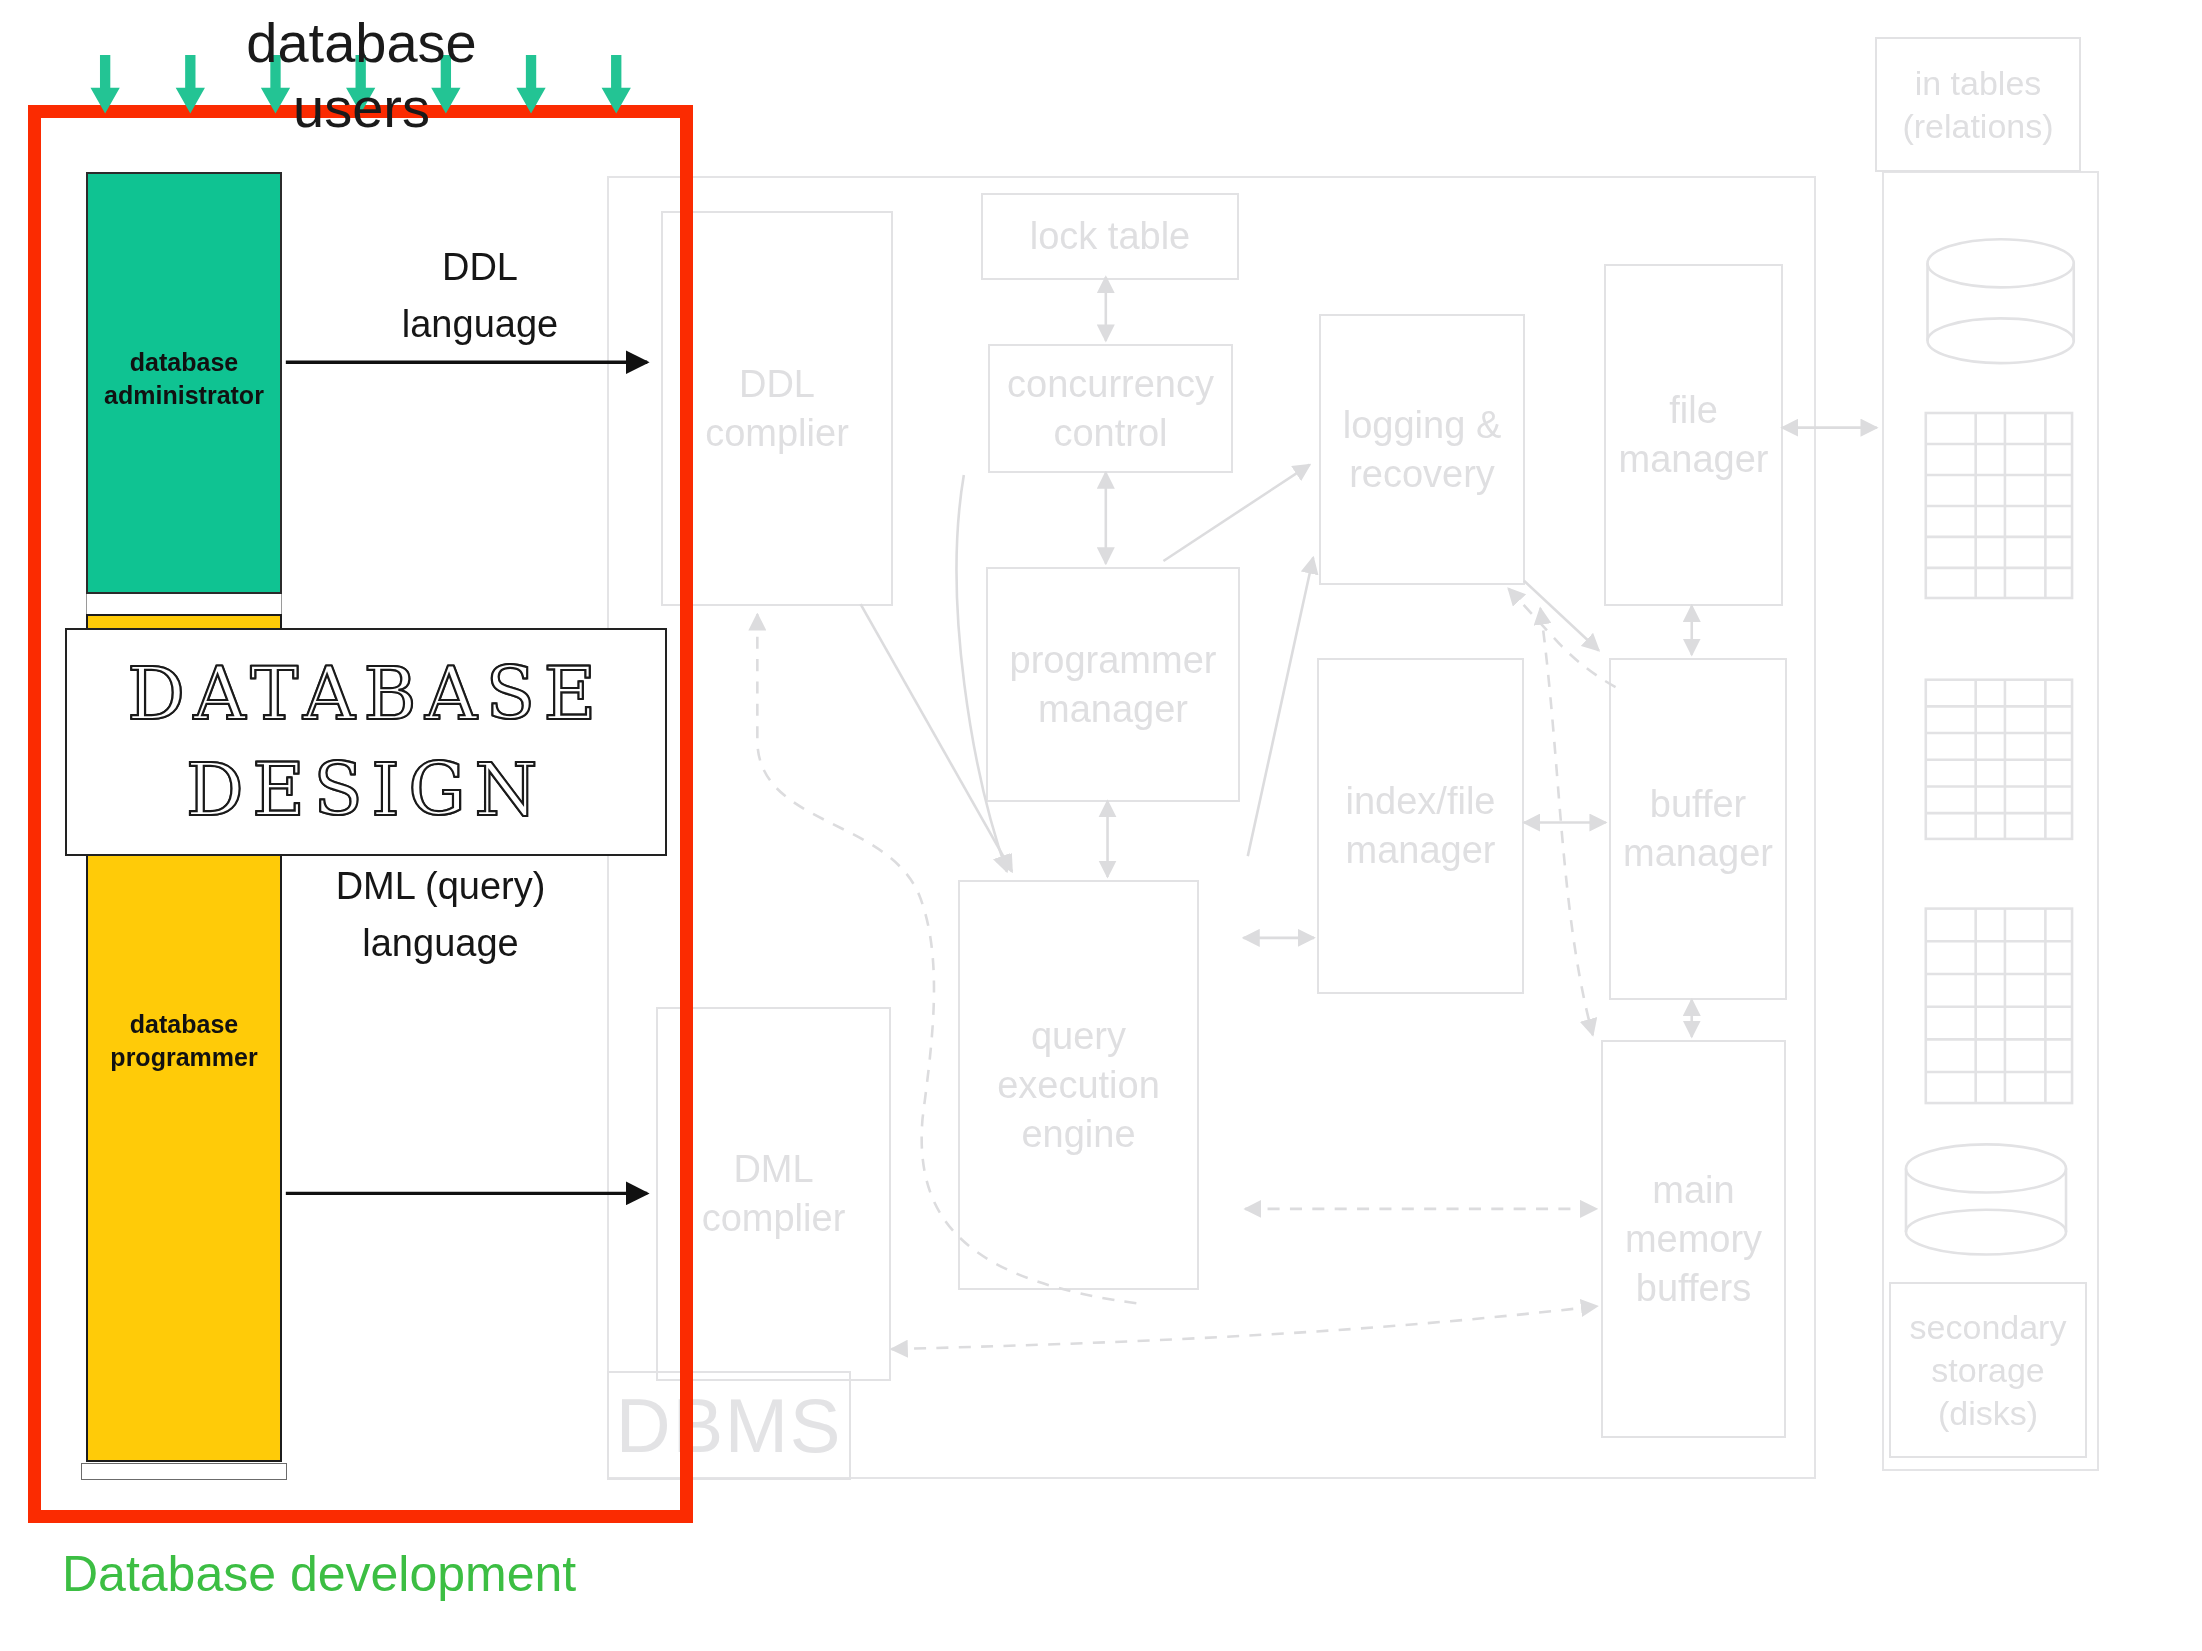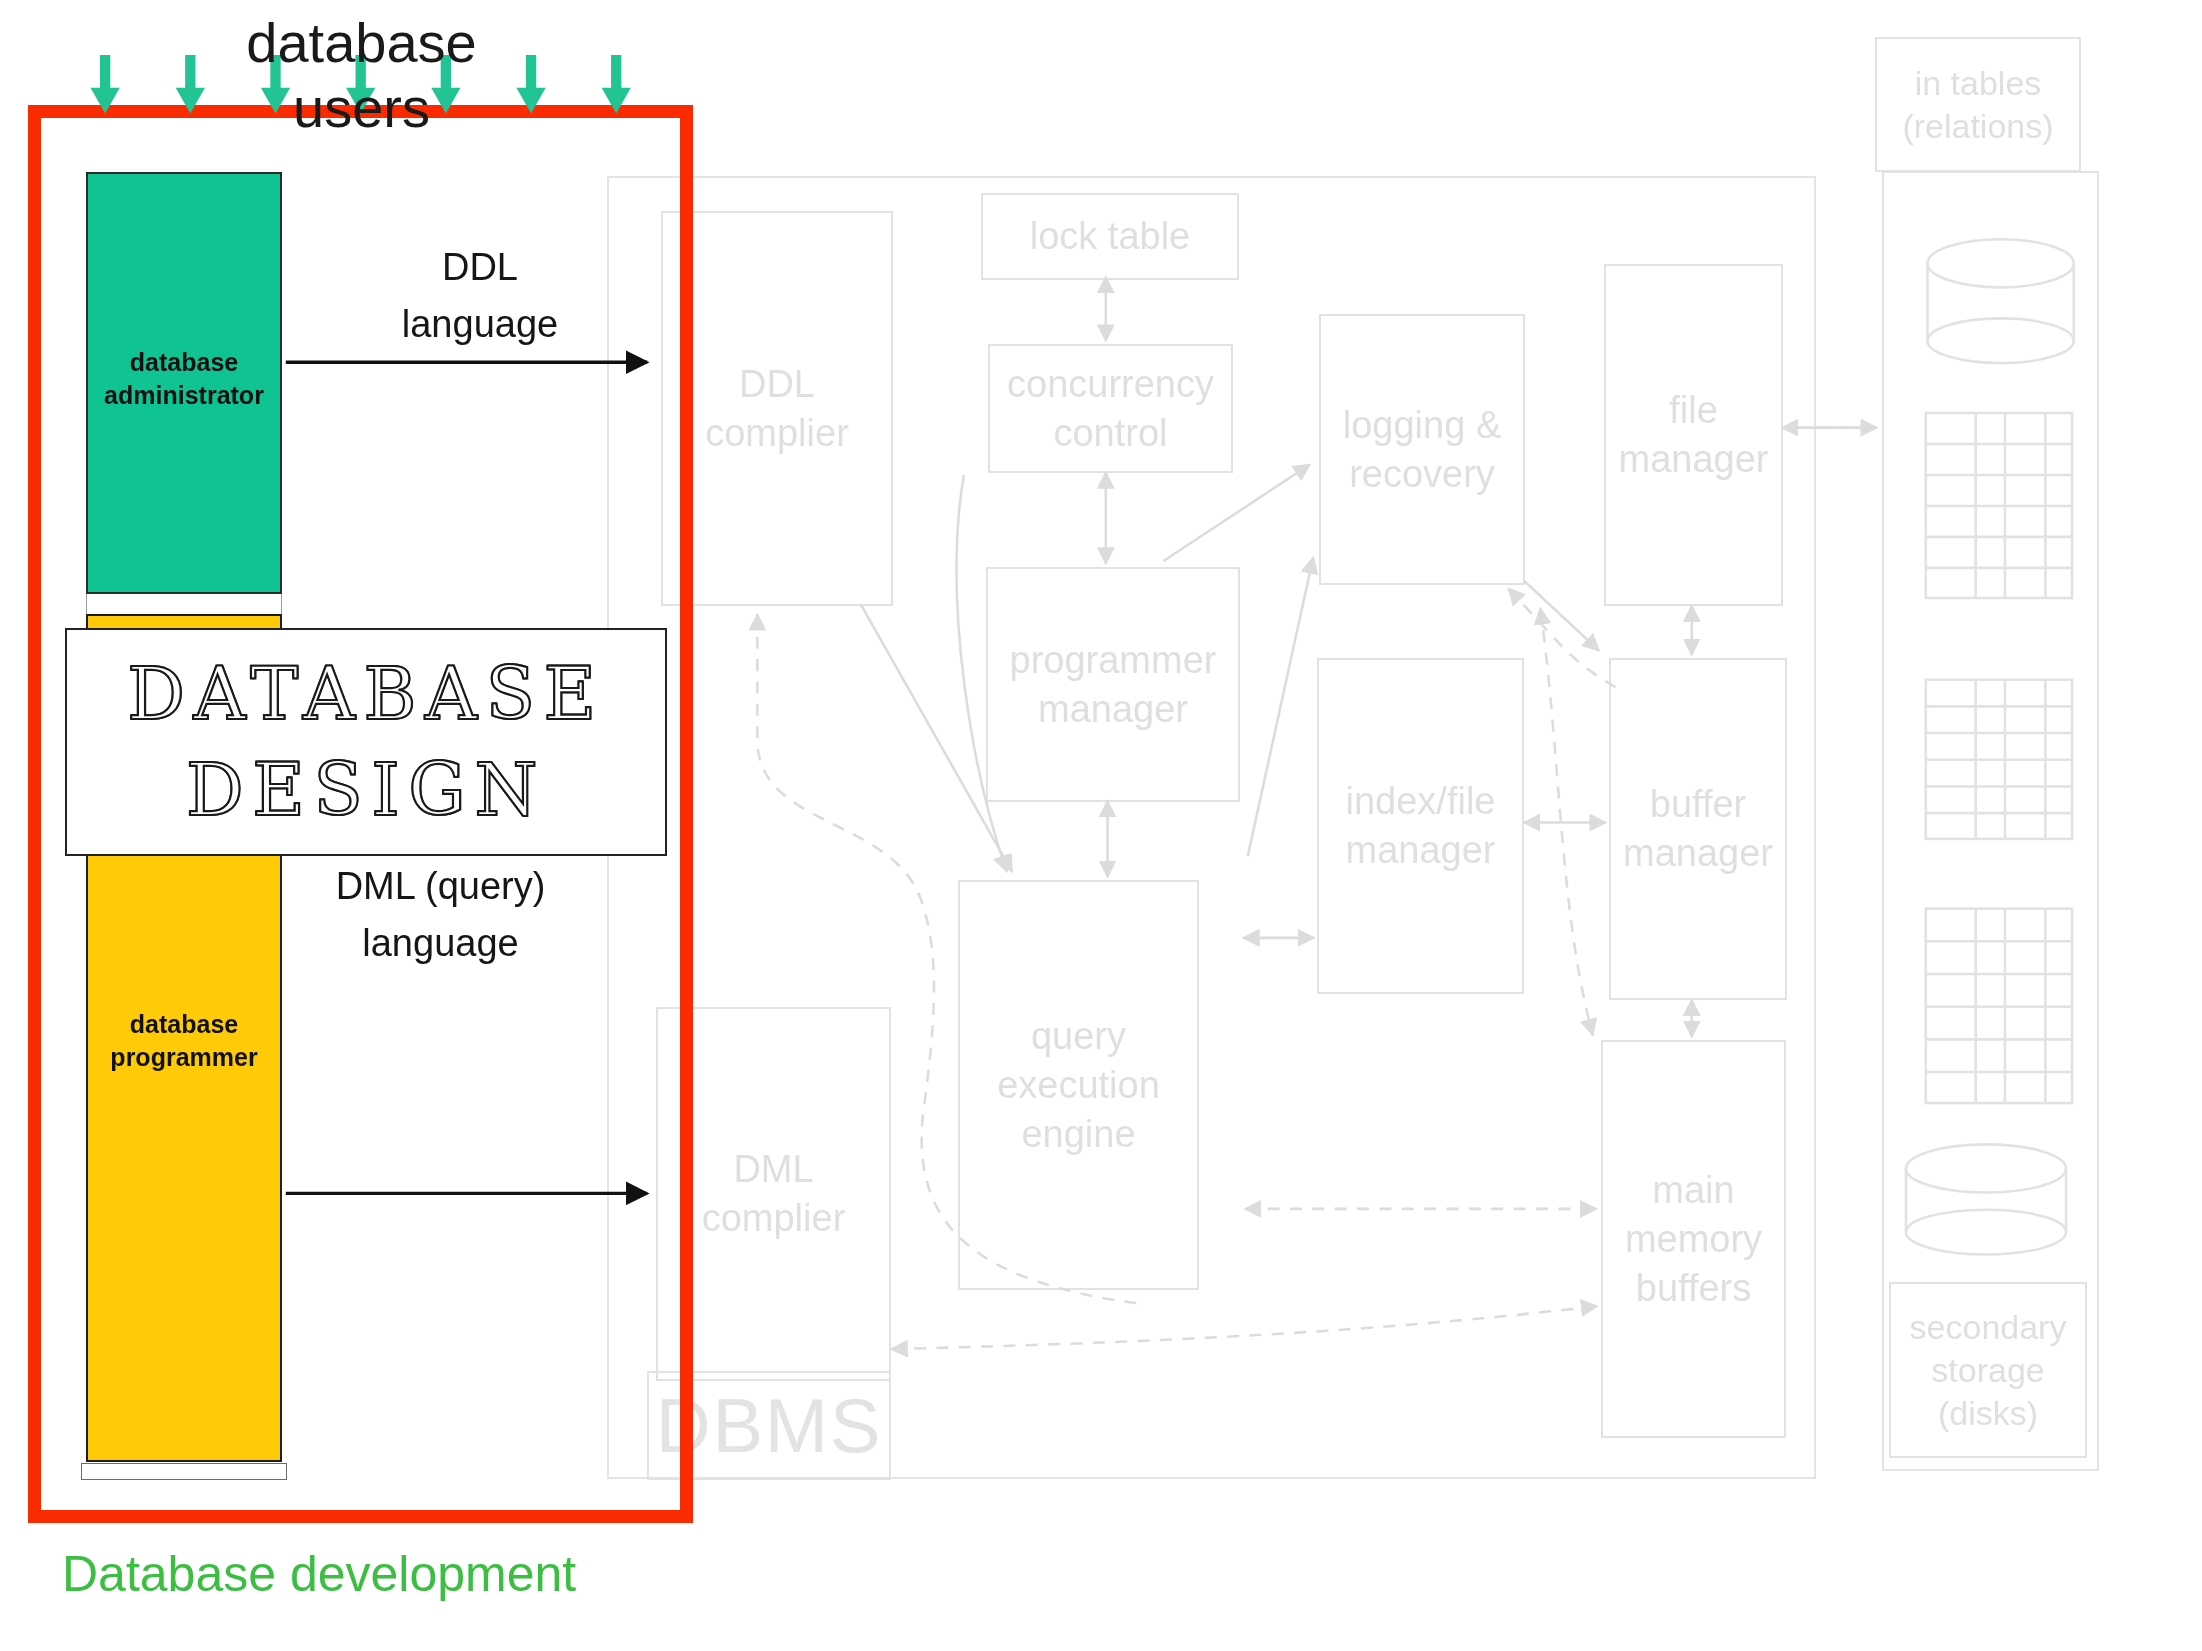--- a/index.html
+++ b/index.html
@@ -6,21 +6,21 @@
   #canvas{position:relative;width:2203px;height:1652px;background:#fff;overflow:hidden;
           font-family:"Liberation Sans",sans-serif;}
   .abs{position:absolute;}
   svg.layer{position:absolute;left:0;top:0;width:2203px;height:1652px;}
   
   .panel{position:absolute;border:2.6px solid #E4E4E6;background:transparent;}
   .faded-box{position:absolute;border:2.6px solid #E2E2E4;display:flex;align-items:center;
              justify-content:center;text-align:center;color:#DFDFE1;font-size:38px;
              line-height:49px;white-space:pre-line;background:#fff0;}
   #dbms-label-box{position:absolute;left:607px;top:1371px;width:240px;height:105px;
-                  border:2.6px solid #E2E2E4;display:flex;align-items:center;justify-content:center;margin-left:40px;}
+                  border:2.6px solid #E2E2E4;display:flex;align-items:center;justify-content:center;}
   #dbms-label{font-size:76px;letter-spacing:1.7px;color:#E3E3E5;}
   #in-tables-box{left:1875px;top:37px;width:202px;height:131px;font-size:34px;line-height:43px;}
   #secondary-box{left:1889px;top:1282px;width:194px;height:172px;font-size:34px;line-height:43px;}
   
   #users-title{left:172px;top:10.3px;width:379px;text-align:center;font-size:56px;
                font-weight:500;color:#1a1a1a;}
   #red-frame{left:27.5px;top:105px;width:665px;height:1418px;border:13.8px solid #FB2B01;
              box-sizing:border-box;background:transparent;}
   #admin-box{left:86px;top:172px;width:196px;height:422px;background:#0FC392;
              border:2.6px solid #2b2b2b;box-sizing:border-box;}

